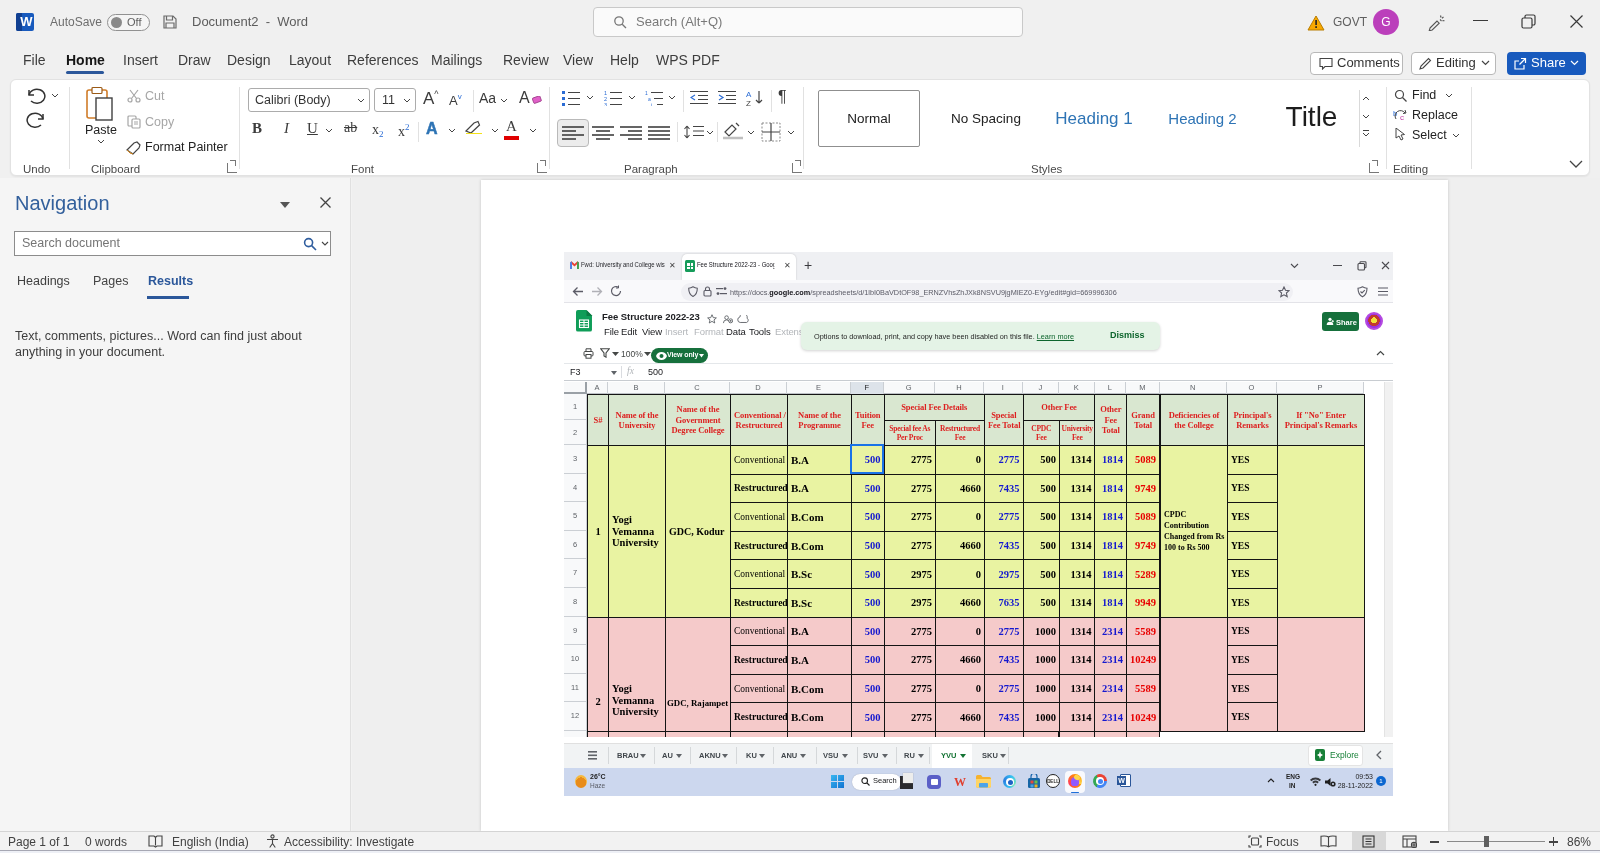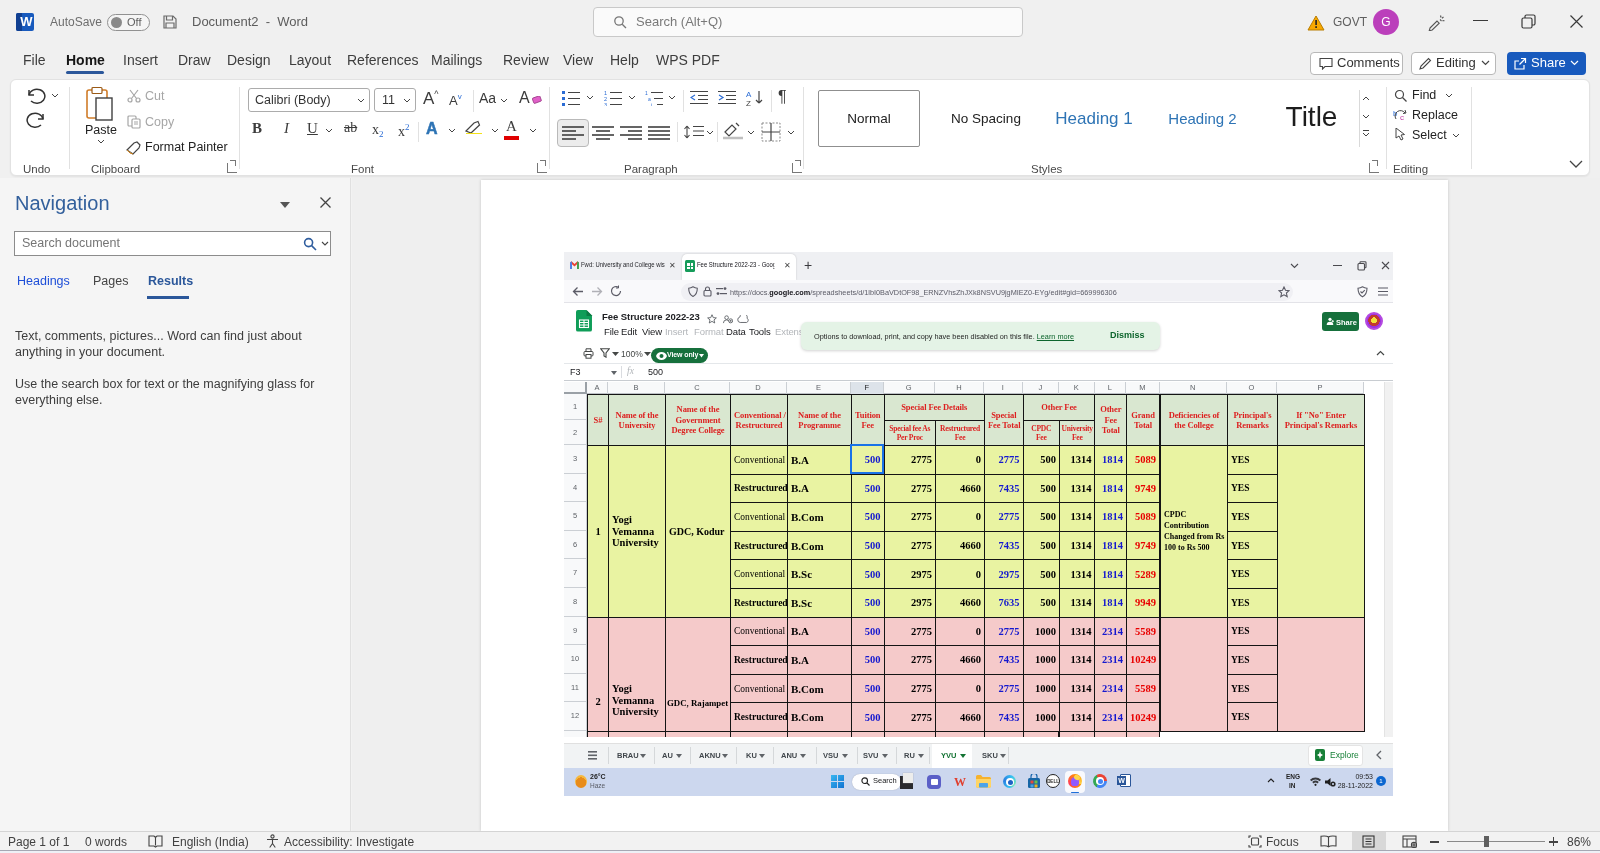--- a/index.html
+++ b/index.html
@@ -417,26 +417,25 @@
       </svg>
   <div class="abs" style="left:14px;top:53px;width:317px;height:25px;background:#fff;border:1px solid #8c8c8c;"></div>
   <div class="abs" style="left:22px;top:58px;font-size:12.5px;color:#757575;">Search document</div>
   <svg class="abs" style="left:303px;top:59px;" width="14" height="14" viewBox="0 0 14 14" fill="none" stroke="#2f5d9e" stroke-width="1.6">
         <circle cx="5.6" cy="5.6" r="4"></circle>
         <path d="M8.6 8.6 L13 13"></path>
       </svg>
   <svg class="abs" style="left:321px;top:63px;" width="8" height="5" viewBox="0 0 8 5" fill="none" stroke="#444" stroke-width="1.1">
         <path d="M1 1 L4 4 L7 1"></path>
       </svg>
-  <div class="abs" style="left:17px;top:96px;font-size:12.5px;color:#1d4ed8;">Headings</div>
+  <div class="abs" style="left:17px;top:96px;font-size:12.5px;color:#404040;">Headings</div>
   <div class="abs" style="left:93px;top:96px;font-size:12.5px;color:#444;">Pages</div>
   <div class="abs" style="left:148px;top:96px;font-size:12.5px;color:#2b579a;font-weight:bold;">Results</div>
   <div class="abs" style="left:147px;top:118px;width:42px;height:2.5px;background:#2b579a;"></div>
   <div class="abs" style="left:15px;top:150px;width:320px;font-size:12.5px;color:#3d3d3d;line-height:16px;">Text, comments, pictures... Word can find just about anything in your document.</div>
-  <div class="abs" style="left:15px;top:198px;width:320px;font-size:12.5px;color:#3d3d3d;line-height:16px;">Use the search box for text or the magnifying glass for everything else.</div>
 </div>
 
 <div id="canvas">
       <div id="page">
         <div id="shot">
 
   <div id="fxtabs"></div>
   <svg class="abs" style="left:6px;top:9px;" width="9" height="8" viewBox="0 0 12 11">
             <path d="M0 2 v9 h2.5 V4.5 L6 7.5 L9.5 4.5 V11 H12 V2 L10 0.5 L6 4 L2 0.5 Z" fill="#ea4335"></path>
             <path d="M0 2 L2 0.5 L2.5 4.5 V11 H0 Z" fill="#4285f4"></path>

